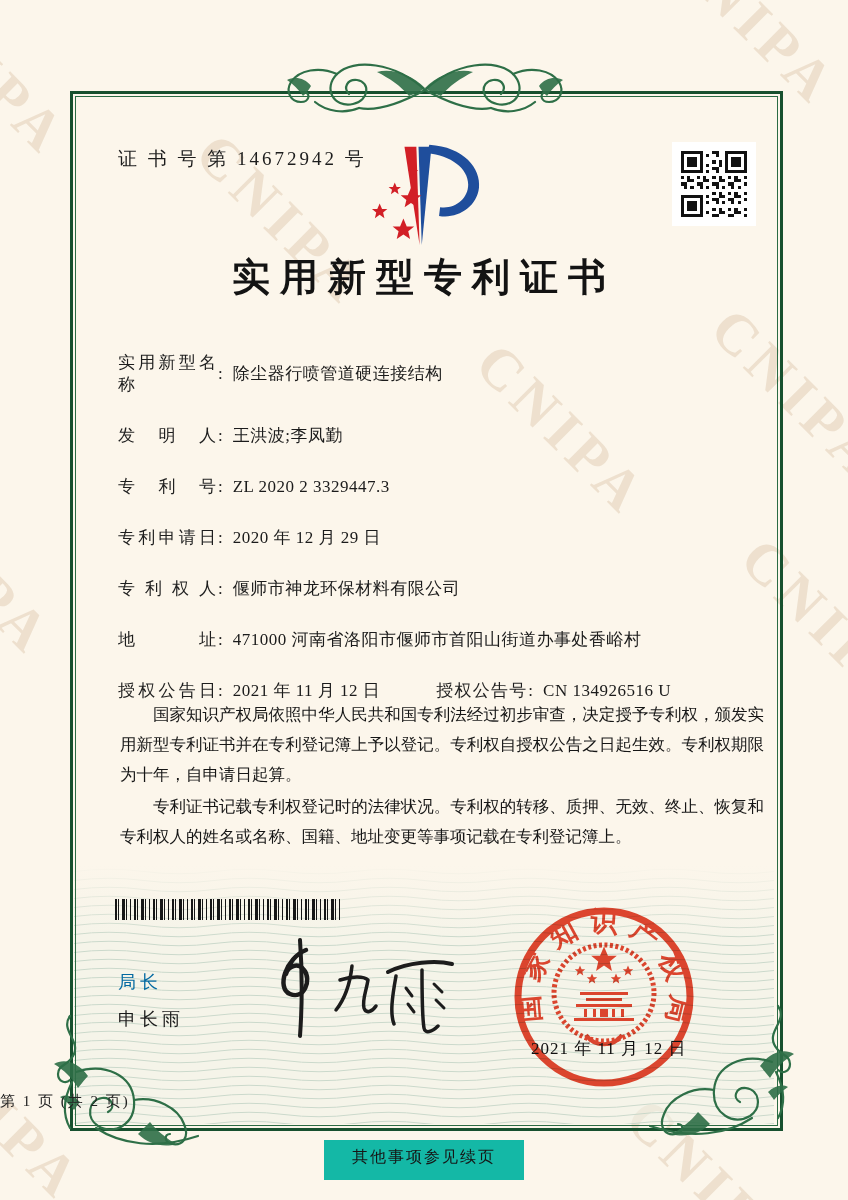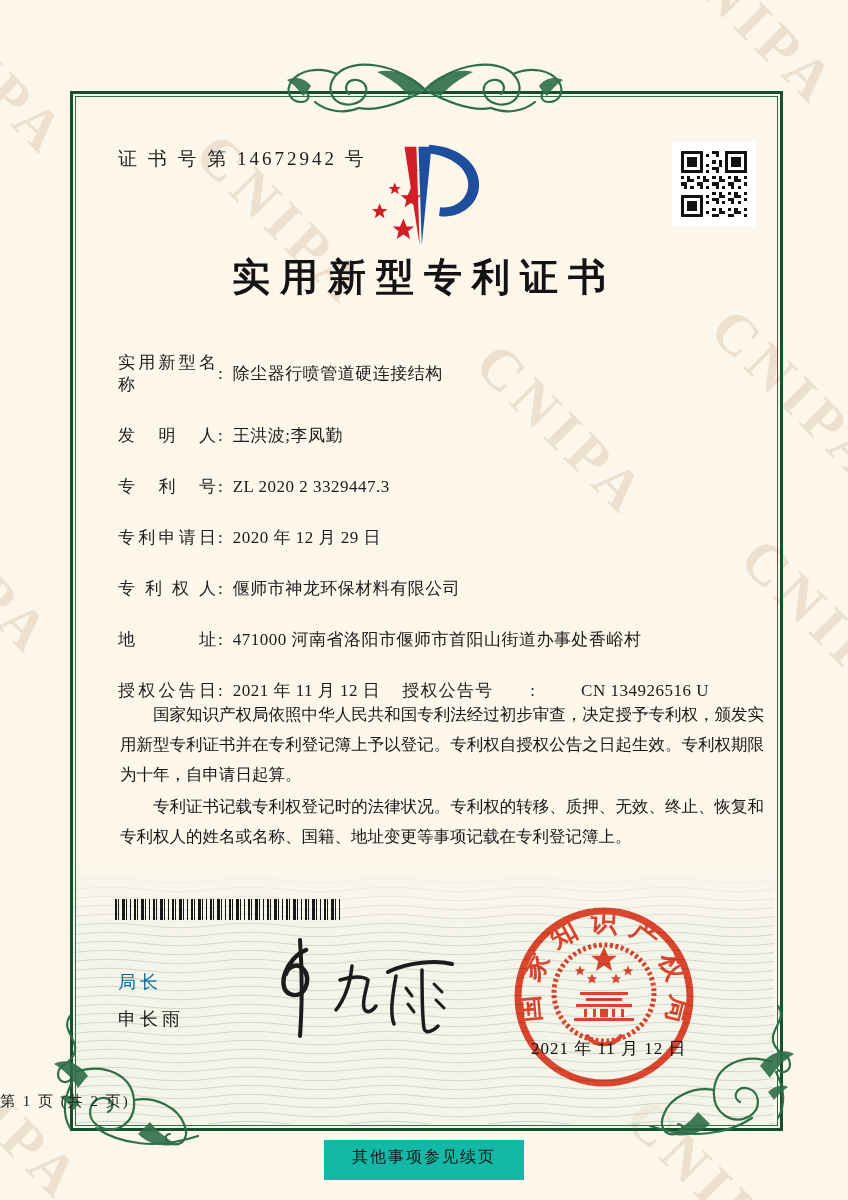--- a/index.html
+++ b/index.html
@@ -24,21 +24,21 @@
   .qr-patch{position:absolute;z-index:3;left:672px;top:142px;width:84px;height:84px;background:#fff;
             display:flex;align-items:center;justify-content:center;}
   .title{position:absolute;z-index:3;left:0;top:252px;width:848px;text-align:center;
          font-size:38px;font-weight:bold;letter-spacing:10px;color:#131313;}
   
   .fields{position:absolute;z-index:3;left:118px;top:352px;width:655px;font-size:17px;}
   .frow{display:flex;align-items:center;margin-bottom:29px;line-height:22px;}
   .flabel{display:inline-block;width:98px;text-align:justify;text-align-last:justify;color:#1e1e1e;}
   .fcolon{margin:0 10px 0 2px;color:#1e1e1e;}
   .fvalue{color:#1b1b1b;letter-spacing:0.5px;}
-  .grant-pair2{display:flex;margin-left:22px;gap:36px;}
+  .grant-pair2{display:flex;margin-left:56px;}
   
   .body-text{position:absolute;z-index:3;left:118px;width:648px;top:698px;
              font-size:16.5px;line-height:30px;text-align:justify;color:#161616;}
   .body-text p{margin:2px;text-indent:2em;}
   
   .barcode{position:absolute;z-index:3;left:115px;top:899px;width:228px;height:21px;
            background:repeating-linear-gradient(90deg,#161616 0 2px,transparent 2px 3px,
              #161616 3px 4px,transparent 4px 7px,#161616 7px 10px,transparent 10px 11px,
              #161616 11px 12px,transparent 12px 15px,#161616 15px 16px,transparent 16px 19px);}
   .director-title{position:absolute;z-index:3;left:118px;top:970px;font-size:18px;letter-spacing:4px;color:#0369a1;}

